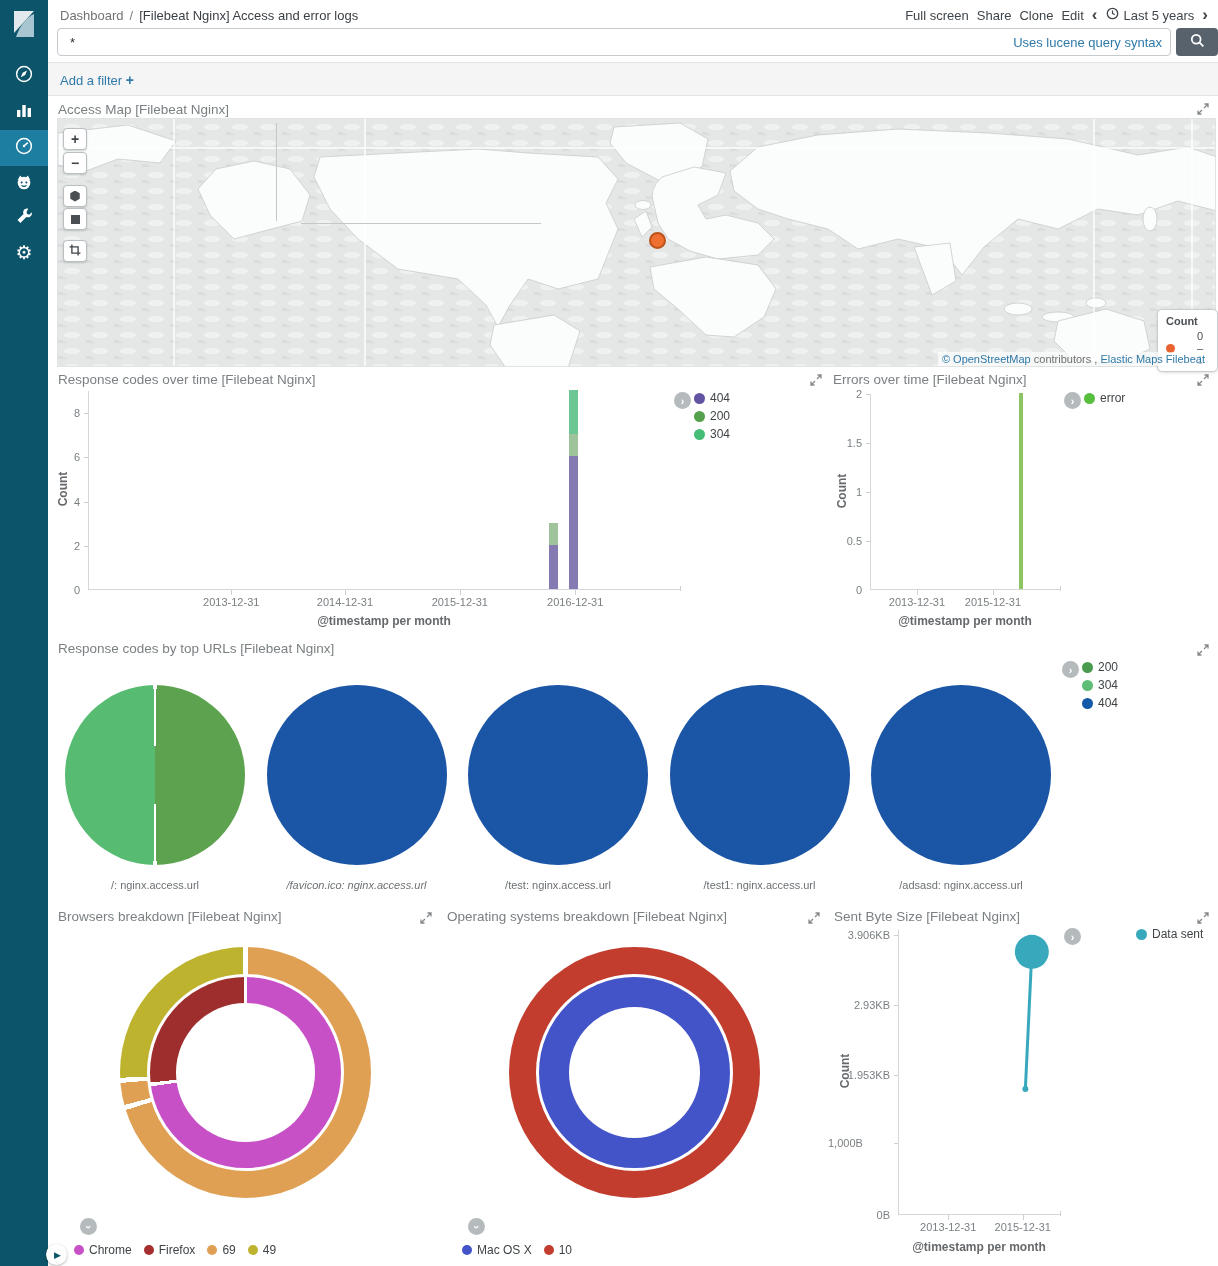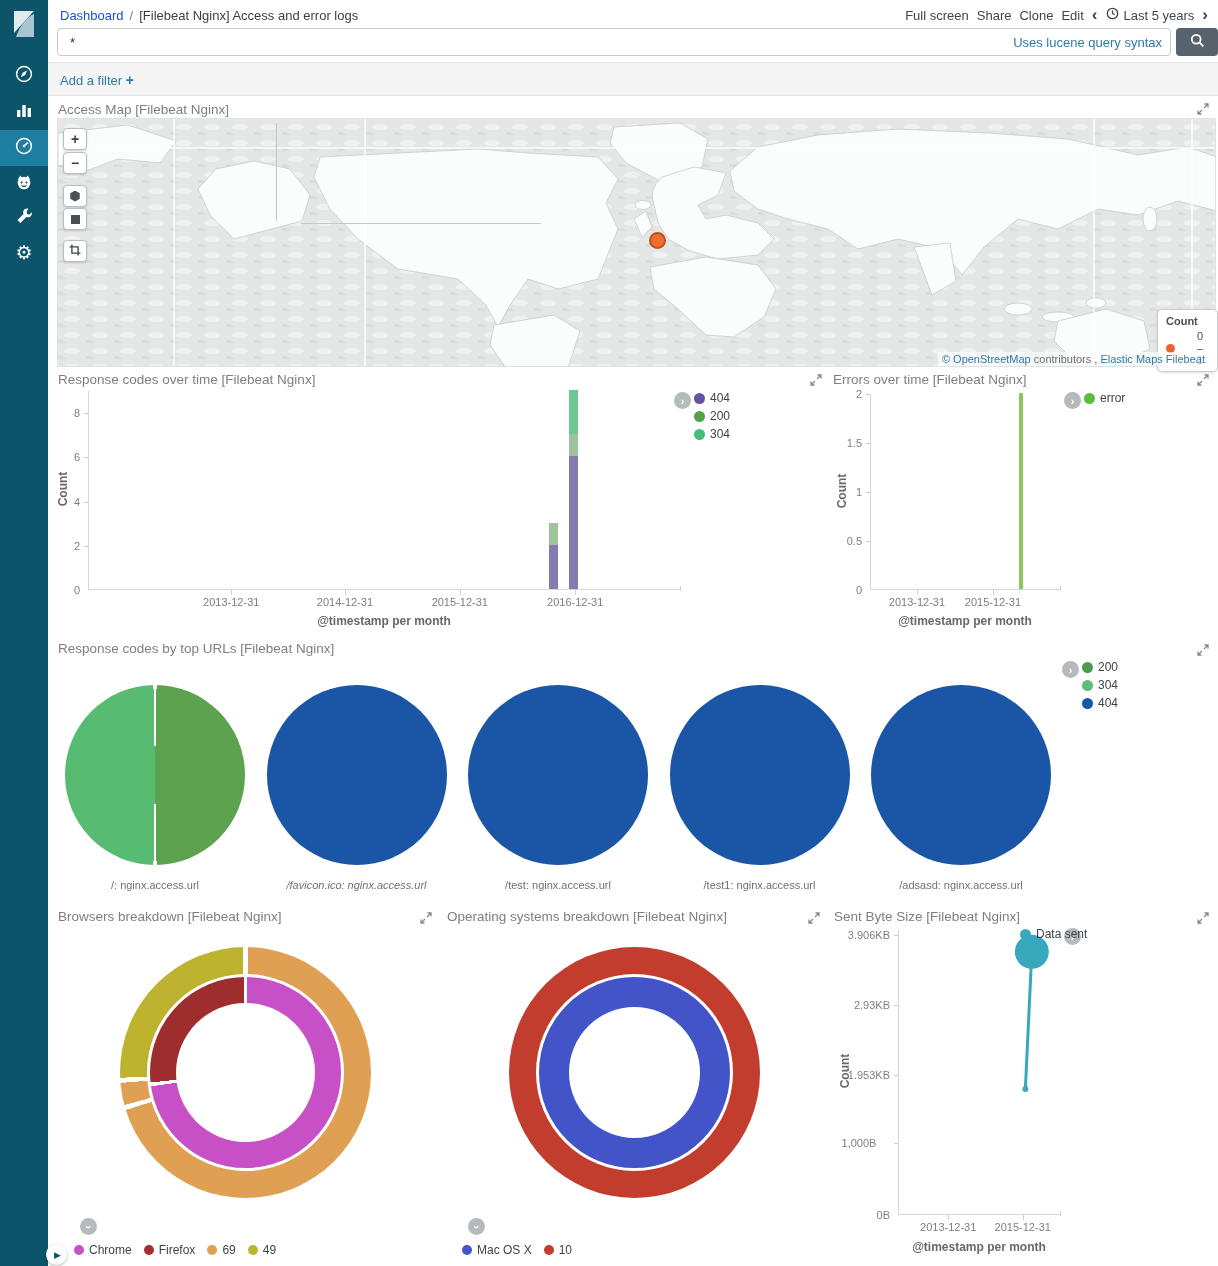--- a/index.html
+++ b/index.html
@@ -4,21 +4,21 @@
 <style>
 *{box-sizing:border-box;margin:0;padding:0}
 body{font-family:"Liberation Sans",sans-serif;background:#fff}
 #app{position:relative;width:1218px;height:1266px;background:#fff;overflow:hidden}
 .abs{position:absolute}
 
 #sidebar{position:absolute;left:0;top:0;width:48px;height:1266px;background:#0c5469;z-index:30}
 .snav{position:absolute;left:0;width:48px;height:36px;display:flex;align-items:center;justify-content:center;cursor:pointer}
 .snav.active{background:#1e7ea1}
 
-.bc-link{color:#1d4ed8;font-size:13px;cursor:pointer}
+.bc-link{color:#737373;font-size:13px;cursor:pointer}
 .bc-sep{color:#7b8083;font-size:13px;margin:0 6px}
 .bc-cur{color:#3a3f44;font-size:13px}
 #topnav{position:absolute;right:10px;top:7px;display:flex;align-items:center;gap:8px;font-size:13px;color:#3f454a}
 #topnav .navlink{cursor:pointer}
 .tp-arrow{font-size:17px;font-weight:bold;line-height:12px;cursor:pointer}
 #querybox{position:absolute;left:57px;top:28px;width:1114px;height:28px;border:1px solid #c5cacf;border-radius:4px;font-size:13px;color:#2d3034;padding:0 12px;outline:none;font-family:"Liberation Sans",sans-serif}
 #lucene-hint{position:absolute;right:56px;top:35px;font-size:13px;color:#2f79a8;cursor:pointer}
 #searchbtn{position:absolute;left:1176px;top:28px;width:42px;height:28px;background:#57626d;border-radius:4px;display:flex;align-items:center;justify-content:center;cursor:pointer}
 #filterbar{position:absolute;left:0;top:62px;width:1218px;height:34px;background:#f5f5f5;border-top:1px solid #e2e4e6;border-bottom:1px solid #e2e4e6}
 #addfilter{position:absolute;left:60px;top:9px;font-size:13px;color:#2f79a8;cursor:pointer}
@@ -344,21 +344,21 @@
  <div id="sb-plot" class="plot" style="left:898px;top:930px;width:162px;height:285px">
       <svg width="162" height="285" style="position: absolute; left: 0px; top: 0px; overflow: visible;">
         <polyline points="126.36,159.0580985915493 132.84,21.862424547283695" fill="none" stroke="#38a9bc" stroke-width="3"></polyline>
         <circle cx="126.36" cy="159.0580985915493" r="3" fill="#38a9bc"></circle>
         <circle cx="132.84" cy="21.862424547283695" r="17" fill="#38a9bc"></circle>
       </svg>
     </div>
  <div class="chev" style="left:1064px;top:928px">
       <span>›</span>
     </div>
- <div id="sb-legend" class="legend-col" style="left:1020px;top:927px">
+ <div id="sb-legend" class="legend-col" style="left:1136px;top:927px">
       <div class="legend-row">
         <span class="dot" style="background: rgb(56, 169, 188);"></span>
         <span>Data sent</span>
       </div>
     </div>
 
 <div class="tick" style="left: 18px; top: 584px; width: 62px; text-align: right;">0</div>
     <div class="tick" style="left: 18px; top: 539.778px; width: 62px; text-align: right;">2</div>
     <div class="tickmark" style="left: 84px; top: 545.778px; width: 4px; height: 1px;"></div>
     <div class="tick" style="left: 18px; top: 495.556px; width: 62px; text-align: right;">4</div>
@@ -406,21 +406,21 @@
     <div class="pielabel" style="left: 851px; top: 879px; width: 220px;">/adsasd: nginx.access.url</div>
     <div class="circle" style="left: 120px; top: 946.5px; width: 251px; height: 251px; background: conic-gradient(rgb(255, 255, 255) 0deg, rgb(255, 255, 255) 1.2deg, rgb(223, 160, 84) 1.2deg, rgb(223, 160, 84) 252.6deg, rgb(255, 255, 255) 252.6deg, rgb(255, 255, 255) 253.8deg, rgb(255, 255, 255) 253.8deg, rgb(255, 255, 255) 255deg, rgb(223, 160, 84) 255deg, rgb(223, 160, 84) 265.2deg, rgb(255, 255, 255) 265.2deg, rgb(255, 255, 255) 266.4deg, rgb(255, 255, 255) 266.4deg, rgb(255, 255, 255) 267.6deg, rgb(189, 179, 46) 267.6deg, rgb(189, 179, 46) 358.8deg, rgb(255, 255, 255) 358.8deg, rgb(255, 255, 255) 360deg);"></div>
     <div class="circle" style="left: 147px; top: 973.5px; width: 197px; height: 197px; background: rgb(255, 255, 255);"></div>
     <div class="circle" style="left: 150px; top: 976.5px; width: 191px; height: 191px; background: conic-gradient(rgb(255, 255, 255) 0deg, rgb(255, 255, 255) 1.2deg, rgb(199, 80, 199) 1.2deg, rgb(199, 80, 199) 261.6deg, rgb(255, 255, 255) 261.6deg, rgb(255, 255, 255) 262.8deg, rgb(255, 255, 255) 262.8deg, rgb(255, 255, 255) 264deg, rgb(158, 45, 45) 264deg, rgb(158, 45, 45) 358.8deg, rgb(255, 255, 255) 358.8deg, rgb(255, 255, 255) 360deg);"></div>
     <div class="circle" style="left: 176px; top: 1002.5px; width: 139px; height: 139px; background: rgb(255, 255, 255);"></div>
     <div class="circle" style="left: 508.5px; top: 946.5px; width: 251px; height: 251px; background: rgb(194, 61, 45);"></div>
     <div class="circle" style="left: 535.5px; top: 973.5px; width: 197px; height: 197px; background: rgb(255, 255, 255);"></div>
     <div class="circle" style="left: 538.5px; top: 976.5px; width: 191px; height: 191px; background: rgb(67, 83, 200);"></div>
     <div class="circle" style="left: 568.5px; top: 1006.5px; width: 131px; height: 131px; background: rgb(255, 255, 255);"></div>
     <div class="tick" style="left: 828px; top: 1209px; width: 62px; text-align: right;">0B</div>
-    <div class="tick" style="left: 828px; top: 1137.32px; width: 62px; text-align: center;">1,000B</div>
+    <div class="tick" style="left: 828px; top: 1137.32px; width: 62px; text-align: left;">1,000B</div>
     <div class="tickmark" style="left: 894px; top: 1143.32px; width: 4px; height: 1px;"></div>
     <div class="tick" style="left: 828px; top: 1069.01px; width: 62px; text-align: right;">1.953KB</div>
     <div class="tickmark" style="left: 894px; top: 1075.01px; width: 4px; height: 1px;"></div>
     <div class="tick" style="left: 828px; top: 998.977px; width: 62px; text-align: right;">2.93KB</div>
     <div class="tickmark" style="left: 894px; top: 1004.98px; width: 4px; height: 1px;"></div>
     <div class="tick" style="left: 828px; top: 929.018px; width: 62px; text-align: right;">3.906KB</div>
     <div class="tickmark" style="left: 894px; top: 935.018px; width: 4px; height: 1px;"></div>
     <div class="tick" style="left: 898.22px; top: 1221px; width: 100px; text-align: center;">2013-12-31</div>
     <div class="tickmark" style="left: 948.22px; top: 1215px; width: 1px; height: 5px;"></div>
     <div class="tick" style="left: 972.74px; top: 1221px; width: 100px; text-align: center;">2015-12-31</div>

